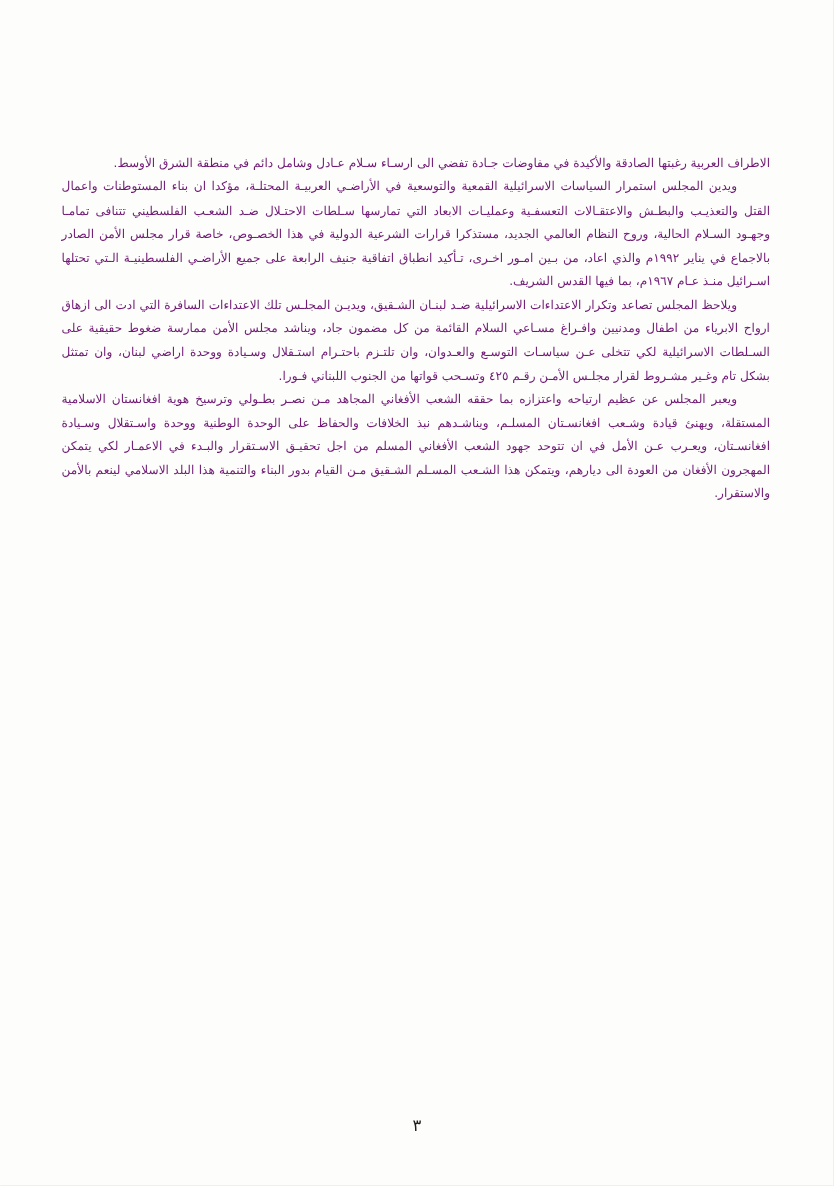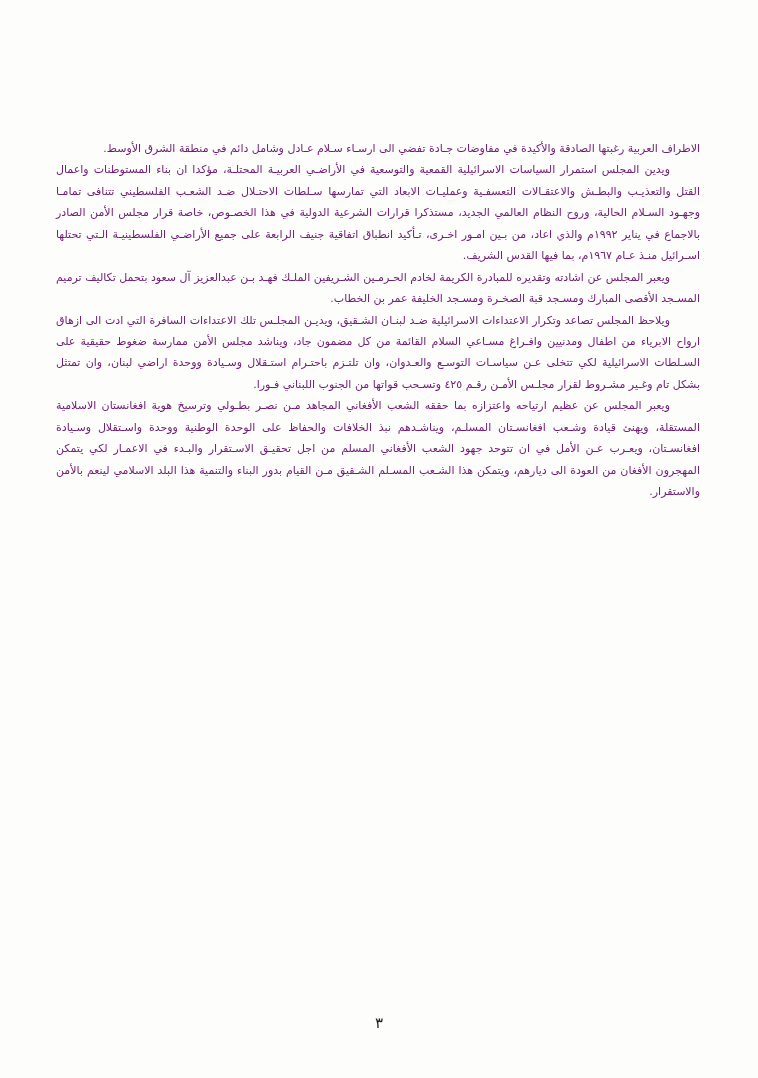--- a/index.html
+++ b/index.html
@@ -47,18 +47,17 @@
     color: #1d1c1a;
   }
 </style>
 </head>
 <body>
 
 <div class="page">
   <div class="content">
     <p>الاطراف العربية رغبتها الصادقة والأكيدة في مفاوضات جـادة تفضي الى ارسـاء سـلام عـادل وشامل دائم في منطقة الشرق الأوسط.</p>
     <p class="indent">ويدين المجلس استمرار السياسات الاسرائيلية القمعية والتوسعية في الأراضـي العربيـة المحتلـة، مؤكدا ان بناء المستوطنات واعمال القتل والتعذيـب والبطـش والاعتقـالات التعسفـية وعمليـات الابعاد التي تمارسها سـلطات الاحتـلال ضـد الشعـب الفلسطيني تتنافى تمامـا وجهـود السـلام الحالية، وروح النظام العالمي الجديد، مستذكرا قرارات الشرعية الدولية في هذا الخصـوص، خاصة قرار مجلس الأمن الصادر بالاجماع في يناير ١٩٩٢م والذي اعاد، من بـين امـور اخـرى، تـأكيد انطباق اتفاقية جنيف الرابعة على جميع الأراضـي الفلسطينيـة الـتي تحتلها اسـرائيل منـذ عـام ١٩٦٧م، بما فيها القدس الشريف.</p>
-    <p class="indent">ويعبر المجلس عن اشادته وتقديره للمبادرة الكريمة لخادم الحـرمـين الشـريفين الملـك فهـد بـن عبدالعزيز آل سعود بتحمل تكاليف ترميم المسـجد الأقصى المبارك ومسـجد قبة الصخـرة ومسـجد الخليفة عمر بن الخطاب.</p>
     <p class="indent">ويلاحظ المجلس تصاعد وتكرار الاعتداءات الاسرائيلية ضـد لبنـان الشـقيق، ويديـن المجلـس تلك الاعتداءات السافرة التي ادت الى ازهاق ارواح الابرياء من اطفال ومدنيين وافـراغ مسـاعي السلام القائمة من كل مضمون جاد، ويناشد مجلس الأمن ممارسة ضغوط حقيقية على السـلطات الاسرائيلية لكي تتخلى عـن سياسـات التوسـع والعـدوان، وان تلتـزم باحتـرام استـقلال وسـيادة ووحدة اراضي لبنان، وان تمتثل بشكل تام وغـير مشـروط لقرار مجلـس الأمـن رقـم ٤٢٥ وتسـحب قواتها من الجنوب اللبناني فـورا.</p>
     <p class="indent">ويعبر المجلس عن عظيم ارتياحه واعتزازه بما حققه الشعب الأفغاني المجاهد مـن نصـر بطـولي وترسيخ هوية افغانستان الاسلامية المستقلة، ويهنئ قيادة وشـعب افغانسـتان المسلـم، ويناشـدهم نبذ الخلافات والحفاظ على الوحدة الوطنية ووحدة واسـتقلال وسـيادة افغانسـتان، ويعـرب عـن الأمل في ان تتوحد جهود الشعب الأفغاني المسلم من اجل تحقيـق الاسـتقرار والبـدء في الاعمـار لكي يتمكن المهجرون الأفغان من العودة الى ديارهم، ويتمكن هذا الشـعب المسـلم الشـقيق مـن القيام بدور البناء والتنمية هذا البلد الاسلامي لينعم بالأمن والاستقرار.</p>
   </div>
   <div class="page-number">٣</div>
 </div>
 
 </body></html>

